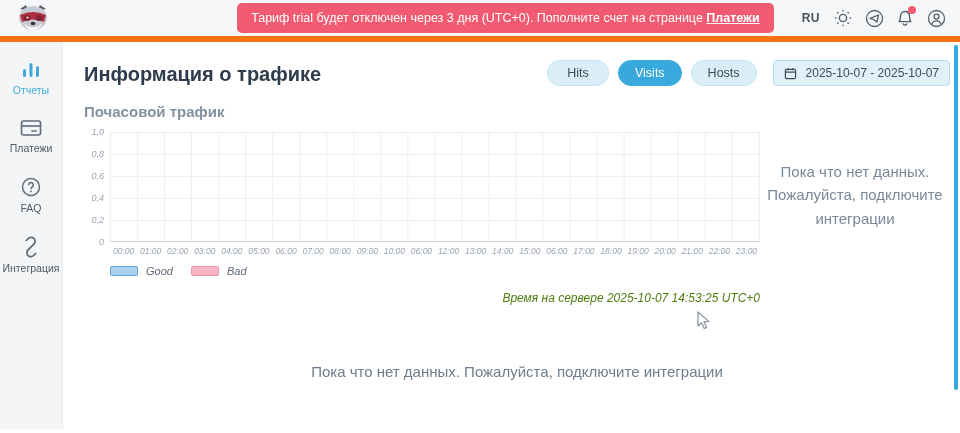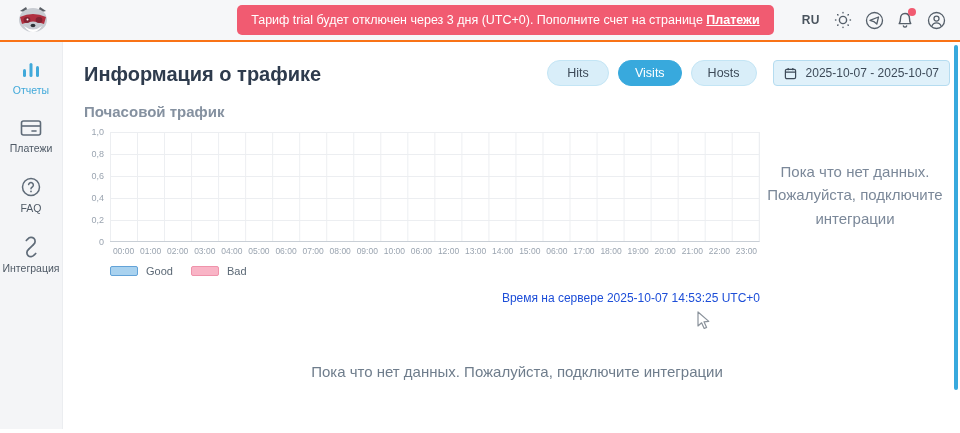--- a/index.html
+++ b/index.html
@@ -2,21 +2,21 @@
 <html><head>
 <meta charset="utf-8">
 <style>
   * { margin:0; padding:0; box-sizing:border-box; }
   html,body { width:960px; height:433px; overflow:hidden; background:#fff;
     font-family:"Liberation Sans", sans-serif; }
   .app { position:relative; width:960px; height:429px; border-bottom:1px solid #d5d8dc; }
 
   
   .header { display:flex; align-items:center; height:42px; background:#f6f7f9;
-    border-bottom:2px solid #f97316; padding:0 14px 0 16px; }
+    border-bottom:6px solid #f97316; padding:0 14px 0 16px; }
   .logo { width:34px; height:32px; display:flex; align-items:center; cursor:pointer; }
   .banner { margin-left:auto; background:#f15b71; color:#fff; font-size:12.5px;
     padding:8px 14px; border-radius:5px; white-space:nowrap; }
   .banner a { color:#fff; font-weight:bold; text-decoration:underline; cursor:pointer; }
   .hdr-right { display:flex; align-items:center; gap:11px; margin-left:14px; }
   .lang { font-size:12px; font-weight:bold; color:#4a545e; letter-spacing:.5px; cursor:pointer; padding:2px;margin-left:12px; }
   .hicon { width:20px; height:20px; display:flex; align-items:center; justify-content:center;
     cursor:pointer; position:relative; }
   .hicon svg { display:block; }
   .bell-dot { position:absolute; top:-2px; right:-1px; width:8px; height:8px;
@@ -38,37 +38,37 @@
   .tab { min-width:62px; text-align:center; padding:5px 16px; font-size:12.5px;
     color:#3d4a58; background:#d9eef9; border:1px solid #c3e5f5; border-radius:14px; cursor:pointer; }
   .tab.active { background:#38a9dd; border-color:#38a9dd; color:#fff; }
   .datebox { margin-left:16px; display:flex; align-items:center; gap:9px;
     background:#e0f1fa; border:1px solid #b5dcf0; border-radius:4px;
     padding:5px 10px; font-size:12px; color:#3d4a58; cursor:pointer; }
 
   .section-title { margin-top:17px; font-size:15px; color:#8591a0; }
 
   .content-row { display:flex; margin-top:12px; }
-  .chart-wrap { width:676px; }
+  .chart-wrap { width:676px;font-style:italic; }
   .chart-grid-row { display:flex; }
   .y-axis { width:26px; display:flex; flex-direction:column; justify-content:space-between;
     height:110px; padding-right:6px; }
   .y-axis span { display:block; line-height:0; font-size:9px; color:#9aa4b0; text-align:right; }
   .plot { flex:1; height:110px; border-right:1px solid #eceef1; border-bottom:1px solid #c9cfd6;
     background-image:
       linear-gradient(to right,#eceef1 1px,transparent 1px),
       linear-gradient(to bottom,#eceef1 1px,transparent 1px);
     background-size: calc(100%/24) 22px; }
   .x-axis { margin-left:26px; display:grid; grid-template-columns:repeat(24,1fr); margin-top:4px; }
   .x-axis span { font-size:8.5px; color:#9aa4b0; text-align:center; white-space:nowrap; }
   .legend { margin-left:26px; margin-top:9px; display:flex; gap:18px; align-items:center; }
   .legend-entry { display:flex; align-items:center; gap:8px; }
   .swatch { width:28px; height:10px; border-radius:2px; }
   .legend-entry .lg-label { font-size:11px; color:#5b6875; }
-  .server-time { text-align:right; margin-top:14px; font-size:12px; color:#1d4ed8; }
+  .server-time { text-align:right; margin-top:14px; font-size:12px; color:#4d7c0f; }
 
   .side-msg { flex:1; display:flex; align-items:flex-start; justify-content:center; }
   .side-msg .msg { margin-top:28px; width:186px; text-align:center; font-size:15px;
     line-height:1.55; color:#7b8899; }
 
   .bottom-msg { text-align:center; margin-top:58px; font-size:15px; color:#6f7d8c; }
 
   .scrollbar { position:absolute; right:2px; top:45px; width:4px; height:345px;
     background:#38a9dd; border-radius:2px; cursor:pointer; }
   .cursor { position:absolute; left:697px; top:311px; pointer-events:none; }

